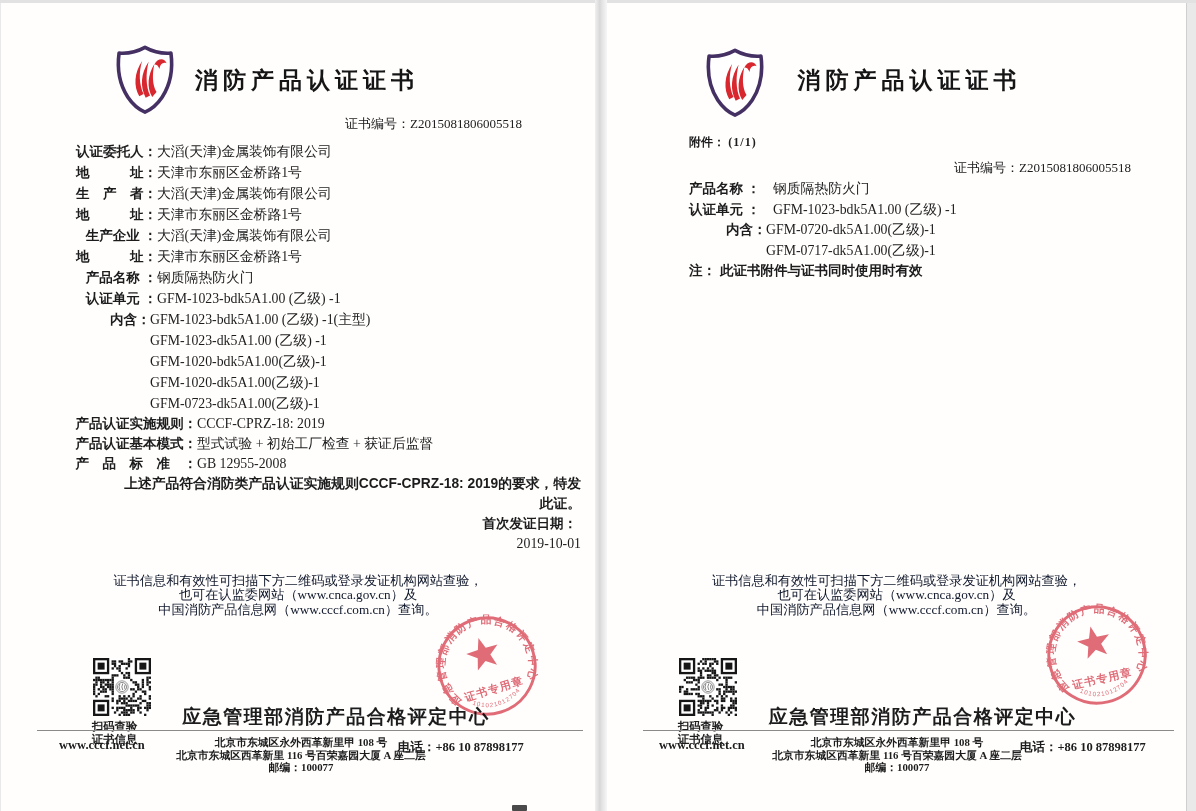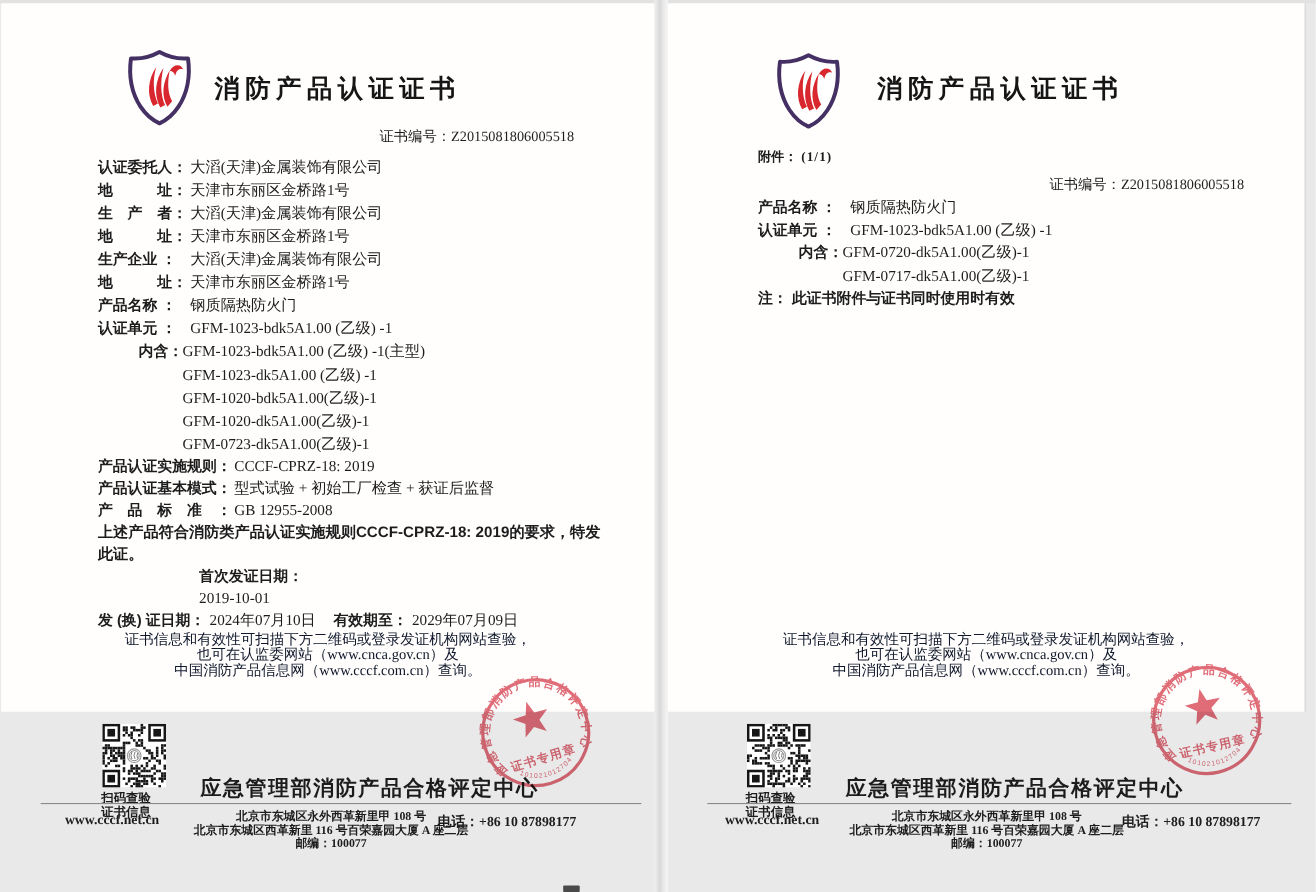--- a/index.html
+++ b/index.html
@@ -3,21 +3,21 @@
 <meta charset="utf-8">
 <style>
   html,body{margin:0;padding:0;}
   body{
     position:relative;width:1196px;height:811px;overflow:hidden;
     background:#e9e9e9;
     font-family:"Liberation Serif","DejaVu Serif",serif;
     color:#1c1c1c;
   }
   .hei{font-family:"Liberation Sans","DejaVu Sans",sans-serif;}
-  .page{position:absolute;top:3px;height:644px;background:#fffefd;}
+  .page{position:absolute;top:3px;height:808px;background:#fffefd;}
   .pl{left:1px;width:594px;}
   .pr{left:607px;width:579px;border-right:1px solid #cfcfcf;}
   .top-edge{position:absolute;left:0;top:0;width:1196px;height:3px;background:#e2e2e2;}
   .gap{position:absolute;top:0;left:595px;width:12px;height:811px;
        background:linear-gradient(90deg,#f0f0f0,#d8d8d8 40%,#e4e4e4 60%,#f6f6f6);}
   .artifact{position:absolute;left:512px;top:805px;width:15px;height:6px;background:#4a4a4a;border-radius:1px;}
 
   
   .logo{position:absolute;width:72px;height:78px;}
   .pl .logo{left:108px;top:40px;}
@@ -27,21 +27,21 @@
   .pl .title{padding-left:18px;}
   .pr .title{padding-left:26px;}
   .certno{position:absolute;font-size:13px;white-space:nowrap;}
   .pl .certno{left:344px;top:112px;}
   .pr .certno{left:347px;top:156px;}
   .attach{position:absolute;left:82px;top:131px;font-size:12px;font-weight:700;white-space:nowrap;}
   .attach .num{font-family:"Liberation Serif","DejaVu Serif",serif;font-weight:700;letter-spacing:1px;}
 
   
   .fields{position:absolute;right:14px;}
-  .pl .fields{left:88px;top:138px;}
+  .pl .fields{left:72px;top:138px;text-align:right;}
   .pr .fields{left:82px;top:176px;}
   .row{display:flex;line-height:21px;font-size:14px;white-space:nowrap;}
   .pr .row{line-height:20.6px;}
   .lbl{font-family:"Liberation Sans","DejaVu Sans",sans-serif;font-weight:700;
        font-size:13.5px;flex:none;width:84px;}
   .lblw{width:124px;}
   .lbl-auto{width:auto;margin-right:4px;}
   .val{font-size:13.8px;}
   .nh{padding-left:37px;}
   .lbl-nh{width:40px;}
@@ -176,26 +176,20 @@
       <div class="row">
           <span class="lbl lblw">产　品　标　准　：</span>
           <span class="val">GB 12955-2008</span>
         </div>
       <div class="stmt">上述产品符合消防类产品认证实施规则CCCF-CPRZ-18: 2019的要求，特发</div>
       <div class="stmt">此证。</div>
       <div class="row first-row">
           <span class="lbl lbl-auto">首次发证日期：</span>
           <span class="val">2019-10-01</span>
         </div>
-      <div class="row">
-        <span class="lbl lbl-auto">发 (换) 证日期：</span>
-          <span class="val">2024年07月10日</span>
-        <span class="lbl lbl-auto gap8">有效期至：</span>
-          <span class="val">2029年07月09日</span>
-      </div>
     </div>
   </div>
 
   <div class="verify">
     <div>证书信息和有效性可扫描下方二维码或登录发证机构网站查验，</div>
     <div>也可在认监委网站（www.cnca.gov.cn）及</div>
     <div>中国消防产品信息网（www.cccf.com.cn）查询。</div>
   </div>
 
   <div class="qr-wrap">

